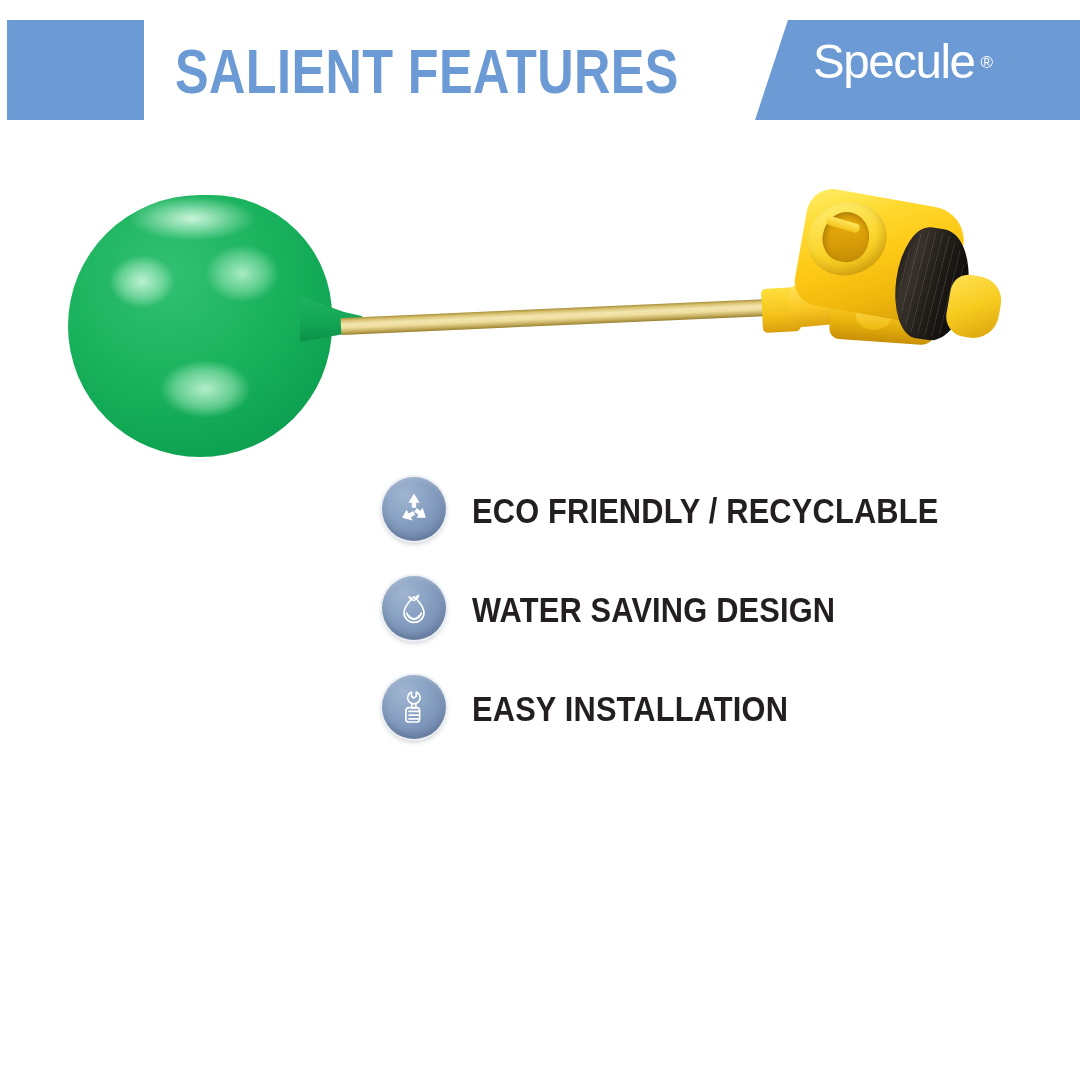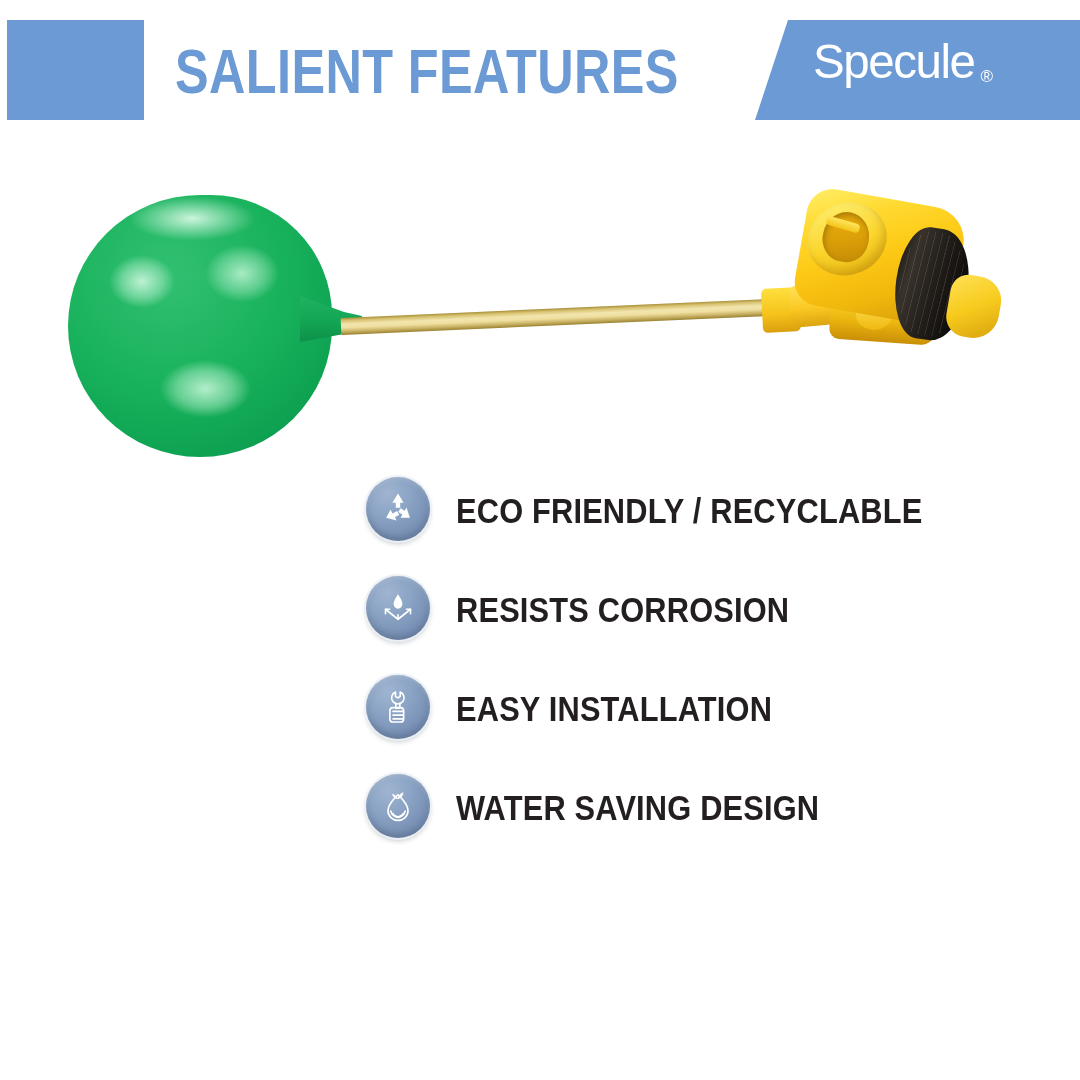--- a/index.html
+++ b/index.html
@@ -47,21 +47,21 @@
     position: absolute;
     left: 740px; top: 20px;
     width: 340px; height: 100px;
     background: #6b9ad4;
     clip-path: polygon(41px 0, 340px 0, 340px 100px, 8px 100px);
   }
   #logo-wrap {
     position: absolute;
     left: 806px; top: 38px;
     display: flex;
-    align-items: flex-end;
+    align-items: center;
     color: #ffffff;
   }
   #logo-text {
     font-size: 49px;
     font-weight: normal;
     letter-spacing: -1.5px;
     line-height: 0.95;
     transform: scaleX(0.97);
     transform-origin: left top;
   }
@@ -203,21 +203,21 @@
     left: 948px; top: 126px;
     width: 52px; height: 62px;
     background: linear-gradient(150deg, #ffe257 0%, #f7cb1e 50%, #d7a00c 100%);
     border-radius: 18px 24px 26px 20px;
     transform: rotate(10deg);
   }
 
   
   #features-list {
     position: absolute;
-    left: 0; top: 460px;
+    left: 16px; top: 460px;
     width: 924px;
   }
   .feature-row {
     position: relative;
     height: 99px;
     display: flex;
     align-items: center;
   }
   .feature-icon {
     position: absolute;
@@ -299,54 +299,42 @@
     <span class="feature-icon">
       <svg viewBox="0 0 64 64" fill="#ffffff">
         <path d="M32 7 L41 22 L35.5 22 L35.5 30 L28.5 30 L28.5 22 L23 22 Z"></path>
         <path d="M13 46 L20 33 L23.5 39 L30.5 35.2 L34 41.3 L27 45.2 L30 50.4 Z"></path>
         <path d="M51 46 L36 46 L39 40.8 L32.4 36.8 L36 30.8 L42.7 34.7 L45.6 29.5 Z"></path>
       </svg>
     </span>
     <span class="feature-label">ECO FRIENDLY / RECYCLABLE</span>
   </div>
 
-  <div class="feature-row">
-    <span class="feature-icon">
-      <svg viewBox="0 0 64 64" fill="none" stroke="#ffffff" stroke-width="2.6" stroke-linejoin="round" stroke-linecap="round">
-        <path d="M32 10 C32 10 25 20 25 25.5 C25 29.8 28.1 33 32 33 C35.9 33 39 29.8 39 25.5 C39 20 32 10 32 10 Z" fill="#ffffff" stroke="none"></path>
-        <path d="M12 34 L32 50 L52 34"></path>
-        <path d="M12 34 L12 41 M12 34 L18.5 34"></path>
-        <path d="M52 34 L52 41 M52 34 L45.5 34"></path>
-        <path d="M32 50 L32 43"></path>
-      </svg>
-    </span>
-    <span class="feature-label">RESISTS CORROSION</span>
-  </div>
-
-
-  <div class="feature-row">
-    <span class="feature-icon">
-      <svg viewBox="0 0 64 64" fill="none" stroke="#ffffff" stroke-width="2.6" stroke-linejoin="round" stroke-linecap="round">
-        <path d="M28 8 L28 15 L31.5 17.5 L35.5 15 L35.5 8 A10 10 0 1 1 28 8 Z" transform="translate(0,0)"></path>
-        <path d="M28.5 26 L28.5 34 L35 34 L35 26"></path>
-        <rect x="19" y="33" width="22" height="23" rx="5"></rect>
-        <path d="M24 39 L40 39 M24 45 L40 45 M24 51 L40 51"></path>
-      </svg>
-    </span>
-    <span class="feature-label">EASY INSTALLATION</span>
-  </div>
+
 
   <div class="feature-row">
     <span class="feature-icon">
       <svg viewBox="0 0 64 64" fill="none" stroke="#ffffff" stroke-width="2.6" stroke-linecap="round">
         <path d="M32 14 C32 14 16 28 16 39.5 C16 48.2 23.2 55 32 55 C40.8 55 48 48.2 48 39.5 C48 28 32 14 32 14 Z"></path>
         <path d="M24 44 A8.5 8.5 0 0 0 40 44"></path>
         <path d="M20.5 40 A11.8 11.8 0 0 0 43.5 40"></path>
         <path d="M27.5 47.5 A5 5 0 0 0 36.5 47.5"></path>
         <path d="M32 20 C32 20 33 13 40 11 C40 11 39.5 18.5 32 20 Z" fill="#ffffff" stroke-width="1.6"></path>
         <path d="M31 20 C31 20 29 14.5 23.5 13.5 C23.5 13.5 24.5 19.5 31 20 Z" fill="#ffffff" stroke-width="1.6"></path>
       </svg>
     </span>
     <span class="feature-label">WATER SAVING DESIGN</span>
   </div>
 
+  <div class="feature-row">
+    <span class="feature-icon">
+      <svg viewBox="0 0 64 64" fill="none" stroke="#ffffff" stroke-width="2.6" stroke-linejoin="round" stroke-linecap="round">
+        <path d="M28 8 L28 15 L31.5 17.5 L35.5 15 L35.5 8 A10 10 0 1 1 28 8 Z" transform="translate(0,0)"></path>
+        <path d="M28.5 26 L28.5 34 L35 34 L35 26"></path>
+        <rect x="19" y="33" width="22" height="23" rx="5"></rect>
+        <path d="M24 39 L40 39 M24 45 L40 45 M24 51 L40 51"></path>
+      </svg>
+    </span>
+    <span class="feature-label">EASY INSTALLATION</span>
+  </div>
+
 
 </div>
 
 </body></html>

